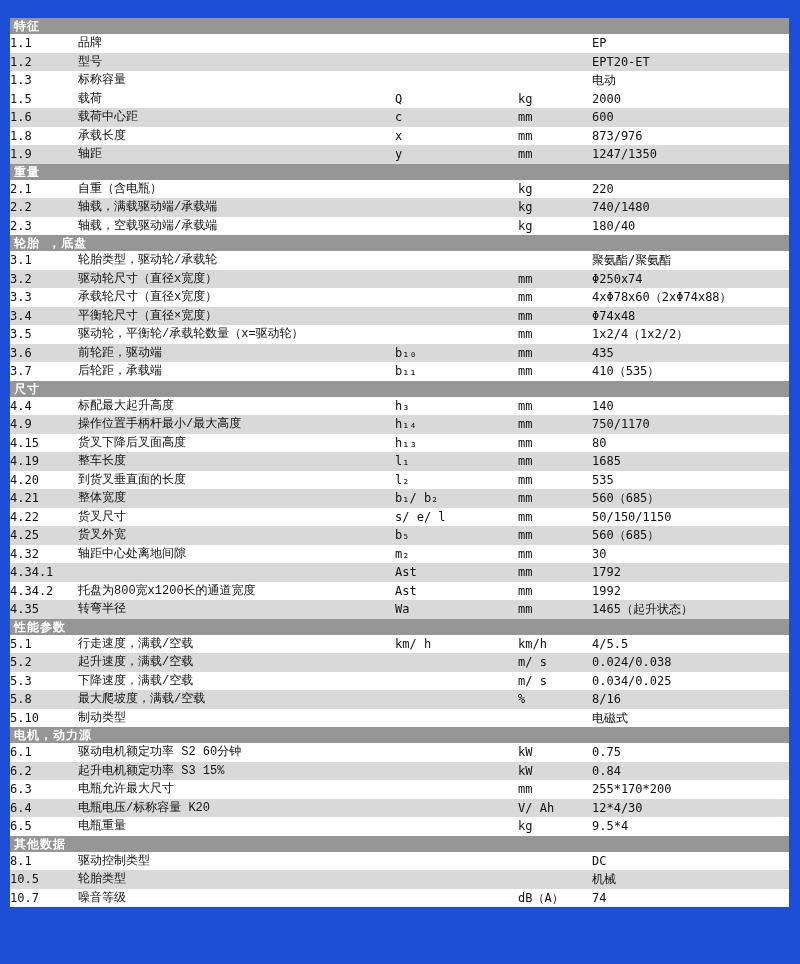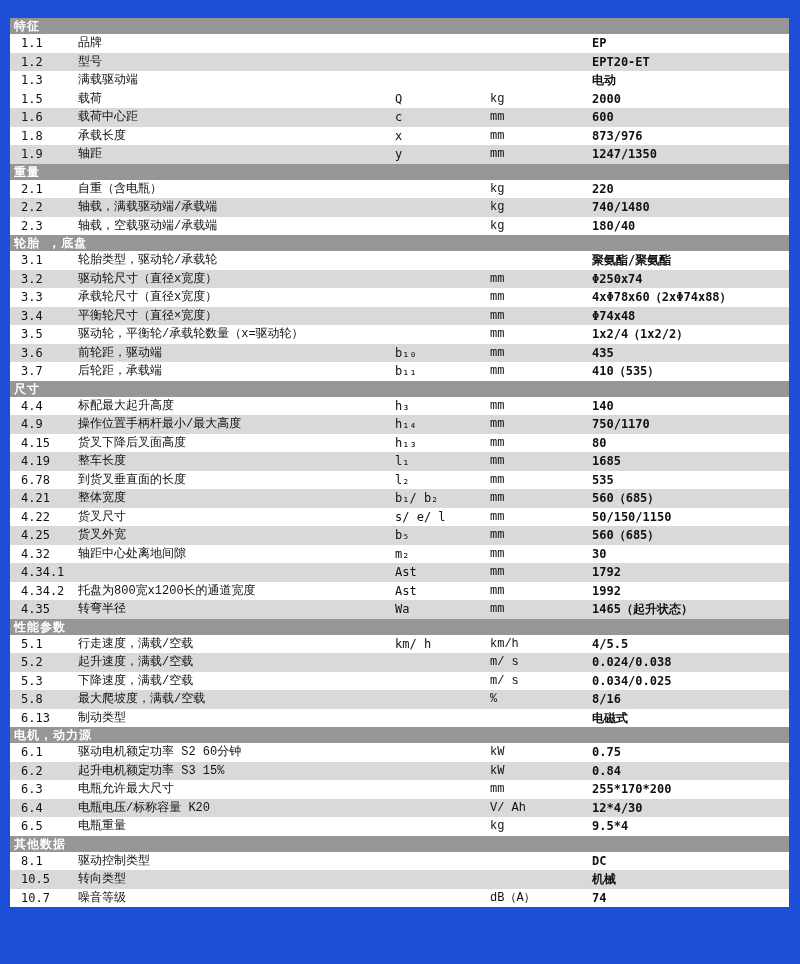--- a/index.html
+++ b/index.html
@@ -43,25 +43,25 @@
     white-space: nowrap;
   }
   .row.alt {
     background: var(--stripe-bg, #d9d9d9);
   }
   .cell {
     position: absolute;
     top: 0;
     white-space: nowrap;
   }
-  .cell.no     { left: 11px; text-align: center;   }
+  .cell.no     { left: 0; text-align: center;   }
   .cell.desc   { left: 68px; font-family: Liberation Mono, monospace;  }
   .cell.symbol { left: 385px; }
-  .cell.unit   { left: 480px; font-family: Liberation Mono, monospace; }
-  .cell.value  { left: 582px; font-weight: bold; }
+  .cell.unit   { left: 508px; }
+  .cell.value  { left: 582px; }
 </style>
 </head>
 <body style="color: rgb(17, 17, 17);">
 
 <div class="page">
   <div class="spec-table" id="spec-table">
       <div class="section-header">特征</div>
       <div class="row">
         <div class="cell no">1.1</div>
         <div class="cell desc">品牌</div>
@@ -71,21 +71,21 @@
       </div>
       <div class="row alt">
         <div class="cell no">1.2</div>
         <div class="cell desc">型号</div>
         <div class="cell symbol"></div>
         <div class="cell unit"></div>
         <div class="cell value">EPT20-ET</div>
       </div>
       <div class="row">
         <div class="cell no">1.3</div>
-        <div class="cell desc">满载驱动端</div>
+        <div class="cell desc">标称容量</div>
         <div class="cell symbol"></div>
         <div class="cell unit"></div>
         <div class="cell value">电动</div>
       </div>
       <div class="row">
         <div class="cell no">1.5</div>
         <div class="cell desc">载荷</div>
         <div class="cell symbol">Q</div>
         <div class="cell unit">kg</div>
         <div class="cell value">2000</div>
@@ -206,21 +206,21 @@
         <div class="cell value">80</div>
       </div>
       <div class="row alt">
         <div class="cell no">4.19</div>
         <div class="cell desc">整车长度</div>
         <div class="cell symbol">l₁</div>
         <div class="cell unit">mm</div>
         <div class="cell value">1685</div>
       </div>
       <div class="row">
-        <div class="cell no">6.78</div>
+        <div class="cell no">4.20</div>
         <div class="cell desc">到货叉垂直面的长度</div>
         <div class="cell symbol">l₂</div>
         <div class="cell unit">mm</div>
         <div class="cell value">535</div>
       </div>
       <div class="row alt">
         <div class="cell no">4.21</div>
         <div class="cell desc">整体宽度</div>
         <div class="cell symbol">b₁/ b₂</div>
         <div class="cell unit">mm</div>
@@ -290,21 +290,21 @@
         <div class="cell value">0.034/0.025</div>
       </div>
       <div class="row alt">
         <div class="cell no">5.8</div>
         <div class="cell desc">最大爬坡度，满载/空载</div>
         <div class="cell symbol"></div>
         <div class="cell unit">%</div>
         <div class="cell value">8/16</div>
       </div>
       <div class="row">
-        <div class="cell no">6.13</div>
+        <div class="cell no">5.10</div>
         <div class="cell desc">制动类型</div>
         <div class="cell symbol"></div>
         <div class="cell unit"></div>
         <div class="cell value">电磁式</div>
       </div>
       <div class="section-header">电机，动力源</div>
       <div class="row">
         <div class="cell no">6.1</div>
         <div class="cell desc">驱动电机额定功率 S2 60分钟</div>
         <div class="cell symbol"></div>
@@ -342,21 +342,21 @@
       <div class="section-header">其他数据</div>
       <div class="row">
         <div class="cell no">8.1</div>
         <div class="cell desc">驱动控制类型</div>
         <div class="cell symbol"></div>
         <div class="cell unit"></div>
         <div class="cell value">DC</div>
       </div>
       <div class="row alt">
         <div class="cell no">10.5</div>
-        <div class="cell desc">转向类型</div>
+        <div class="cell desc">轮胎类型</div>
         <div class="cell symbol"></div>
         <div class="cell unit"></div>
         <div class="cell value">机械</div>
       </div>
       <div class="row">
         <div class="cell no">10.7</div>
         <div class="cell desc">噪音等级</div>
         <div class="cell symbol"></div>
         <div class="cell unit">dB（A）</div>
         <div class="cell value">74</div>

